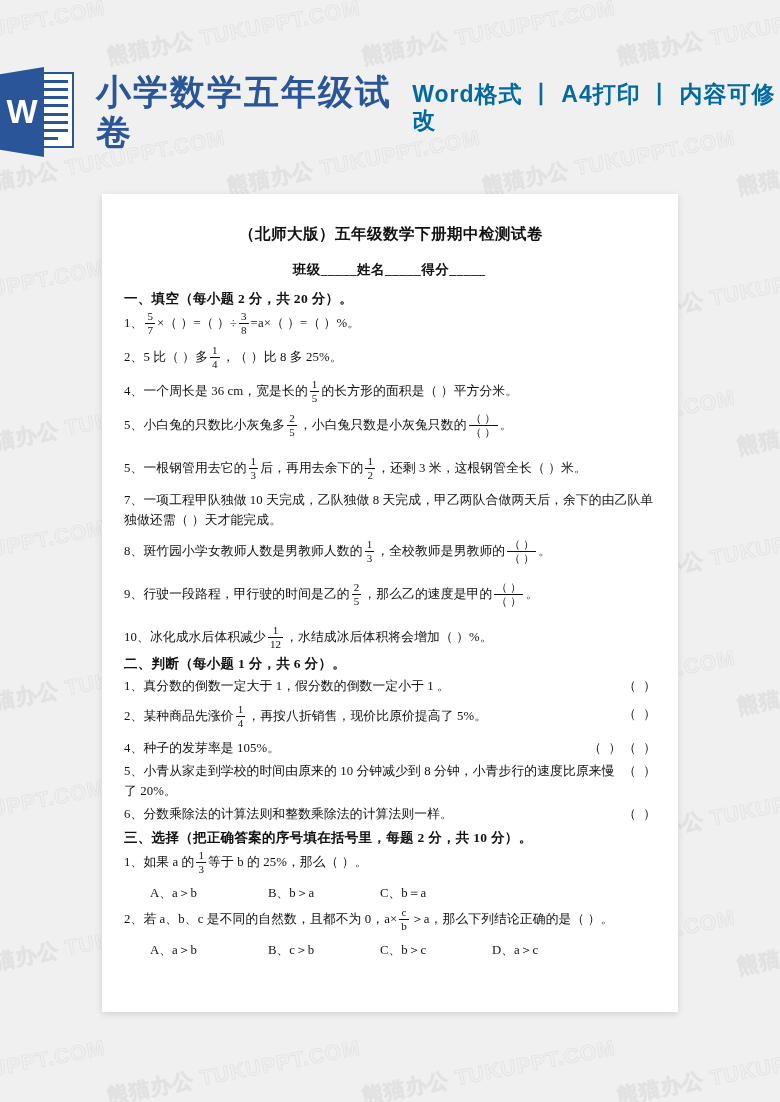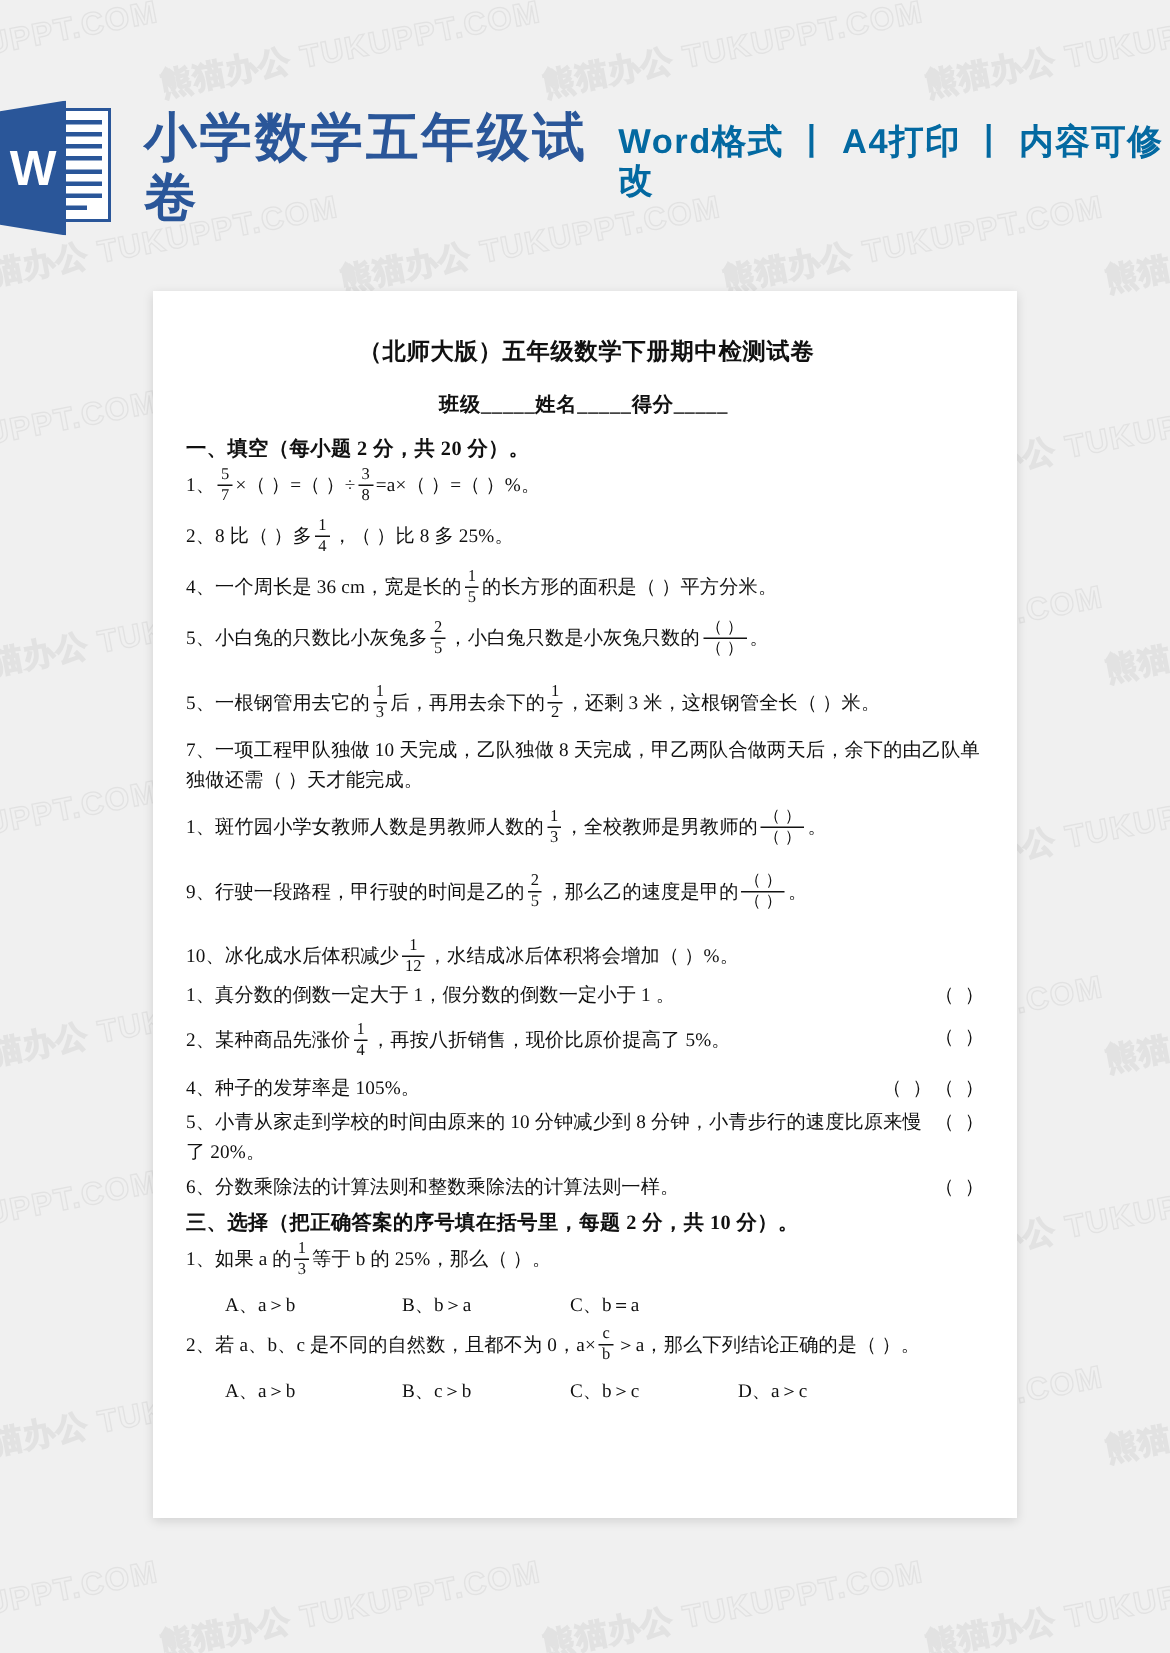--- a/index.html
+++ b/index.html
@@ -269,21 +269,21 @@
 
     <div id="sections-container">
         <div class="sec-head">一、填空（每小题 2 分，共 20 分）。</div>
         <div class="q tall"><span>1、</span><span class="frac">
             <span class="num">5</span>
             <span class="den">7</span>
           </span><span>×（    ）=（    ）÷</span><span class="frac">
             <span class="num">3</span>
             <span class="den">8</span>
           </span><span>=a×（    ）=（    ）%。</span></div>
-        <div class="q tall"><span>2、8 比（    ）多</span><span class="frac">
+        <div class="q tall"><span>2、5 比（    ）多</span><span class="frac">
             <span class="num">1</span>
             <span class="den">4</span>
           </span><span>，（    ）比 8 多 25%。</span></div>
         <div class="q tall"><span>4、一个周长是 36 cm，宽是长的</span><span class="frac">
             <span class="num">1</span>
             <span class="den">5</span>
           </span><span>的长方形的面积是（    ）平方分米。</span></div>
         <div class="q xtall"><span>5、小白兔的只数比小灰兔多</span><span class="frac">
             <span class="num">2</span>
             <span class="den">5</span>
@@ -292,38 +292,39 @@
             <span class="den">（ ）</span>
           </span><span>。</span></div>
         <div class="q tall"><span>5、一根钢管用去它的</span><span class="frac">
             <span class="num">1</span>
             <span class="den">3</span>
           </span><span>后，再用去余下的</span><span class="frac">
             <span class="num">1</span>
             <span class="den">2</span>
           </span><span>，还剩 3 米，这根钢管全长（    ）米。</span></div>
         <div class="q tall"><span>7、一项工程甲队独做 10 天完成，乙队独做 8 天完成，甲乙两队合做两天后，余下的由乙队单独做还需（    ）天才能完成。</span></div>
-        <div class="q xtall"><span>1、斑竹园小学女教师人数是男教师人数的</span><span class="frac">
+        <div class="q xtall"><span>8、斑竹园小学女教师人数是男教师人数的</span><span class="frac">
             <span class="num">1</span>
             <span class="den">3</span>
           </span><span>，全校教师是男教师的</span><span class="frac">
             <span class="num">（ ）</span>
             <span class="den">（ ）</span>
           </span><span>。</span></div>
         <div class="q xtall"><span>9、行驶一段路程，甲行驶的时间是乙的</span><span class="frac">
             <span class="num">2</span>
             <span class="den">5</span>
           </span><span>，那么乙的速度是甲的</span><span class="frac">
             <span class="num">（ ）</span>
             <span class="den">（ ）</span>
           </span><span>。</span></div>
         <div class="q"><span>10、冰化成水后体积减少</span><span class="frac">
             <span class="num">1</span>
             <span class="den">12</span>
           </span><span>，水结成冰后体积将会增加（    ）%。</span></div>
+        <div class="sec-head">二、判断（每小题 1 分，共 6 分）。</div>
         <div class="q tall"><span class="tf-mark">（    ）</span><span>1、真分数的倒数一定大于 1，假分数的倒数一定小于 1 。</span></div>
         <div class="q tall"><span class="tf-mark">（    ）</span><span>2、某种商品先涨价</span><span class="frac">
             <span class="num">1</span>
             <span class="den">4</span>
           </span><span>，再按八折销售，现价比原价提高了 5%。</span></div>
         <div class="q"><span class="tf-mark">（    ）</span></div>
         <div class="q"><span class="tf-mark">（    ）</span><span>4、种子的发芽率是 105%。</span></div>
         <div class="q"><span class="tf-mark">（    ）</span><span>5、小青从家走到学校的时间由原来的 10 分钟减少到 8 分钟，小青步行的速度比原来慢了 20%。</span></div>
         <div class="q"><span class="tf-mark">（    ）</span><span>6、分数乘除法的计算法则和整数乘除法的计算法则一样。</span></div>
         <div class="sec-head">三、选择（把正确答案的序号填在括号里，每题 2 分，共 10 分）。</div>

